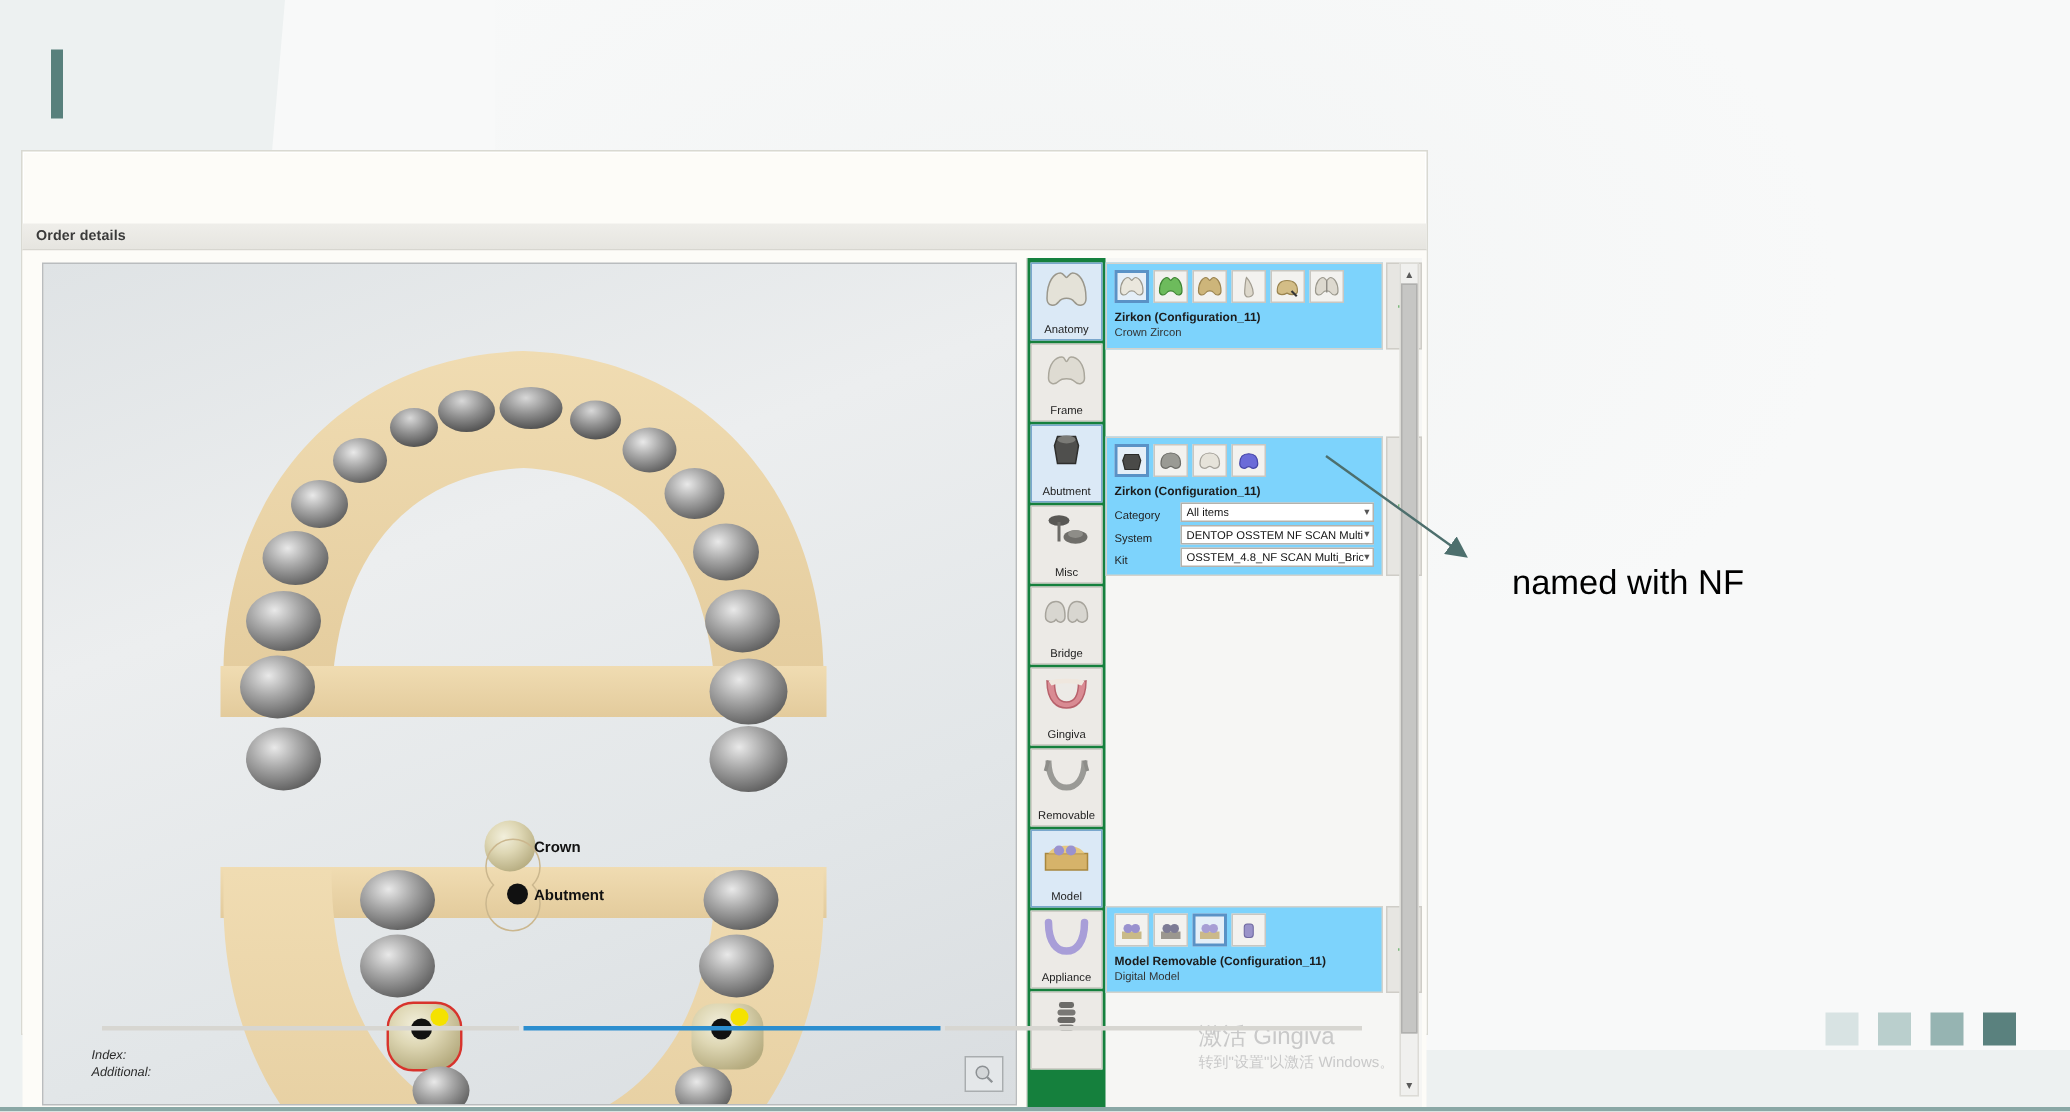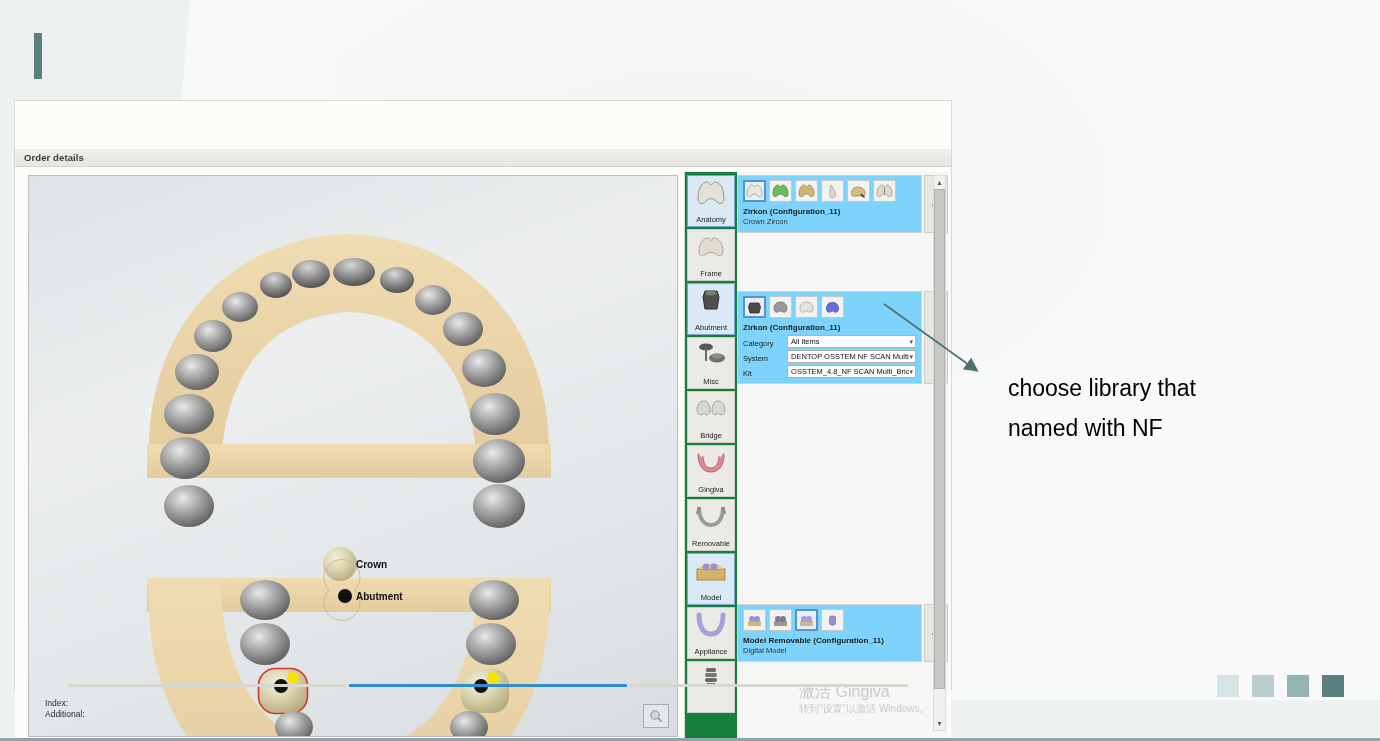--- a/index.html
+++ b/index.html
@@ -52,21 +52,21 @@
   
   #tooth-viewport{
     position:relative;width:641px;height:560px;margin:5px 0 0 10px;
     background:linear-gradient(160deg,#dfe3e5 0%,#eceeef 35%,#e2e6e8 70%,#d9dde0 100%);
     border:1px solid #b9bcbe;
     overflow:hidden;
     padding-left:12px;
   }
   #tooth-svg{position:absolute;left:0;top:0;}
   #chart-index-block{
-    position:absolute;left:16px;bottom:16px;font-size:8.5px;color:#2b2b2b;line-height:11px;
+    position:absolute;left:32px;bottom:16px;font-size:8.5px;color:#2b2b2b;line-height:11px;font-style:italic;
   }
   #zoom-tool-button{
     position:absolute;right:8px;bottom:8px;width:24px;height:22px;
     background:#e4e7e9;border:1px solid #a9adaf;
     display:flex;align-items:center;justify-content:center;
   }
 
   
   #element-panel{
     position:relative;width:265px;height:566px;margin:2px 0 0 6px;
@@ -563,15 +563,14 @@
 <svg id="annotation-arrow" width="130" height="90" viewBox="0 0 130 90">
   <defs>
     <marker id="ah" markerWidth="9" markerHeight="9" refX="7" refY="4.5" orient="auto">
       <path d="M0,0 L9,4.5 L0,9 z" fill="#4d6f6d"></path>
     </marker>
   </defs>
   <line x1="4" y1="4" x2="96" y2="70" stroke="#4d6f6d" stroke-width="1.6" marker-end="url(#ah)"></line>
 </svg>
 
 <div id="annotation-text">
-  <div>choose library that</div>
   <div>named with NF</div>
 </div>
 
 </body></html>

